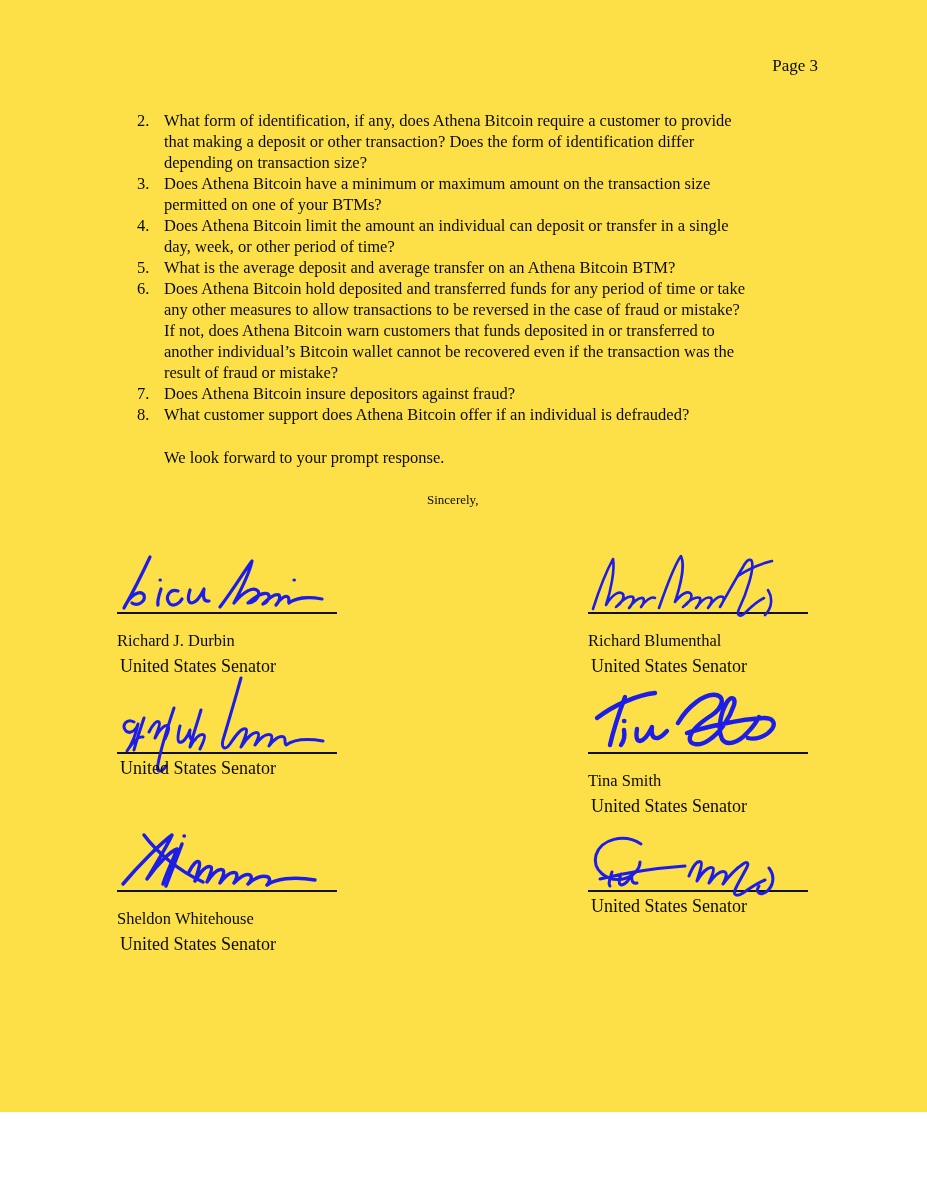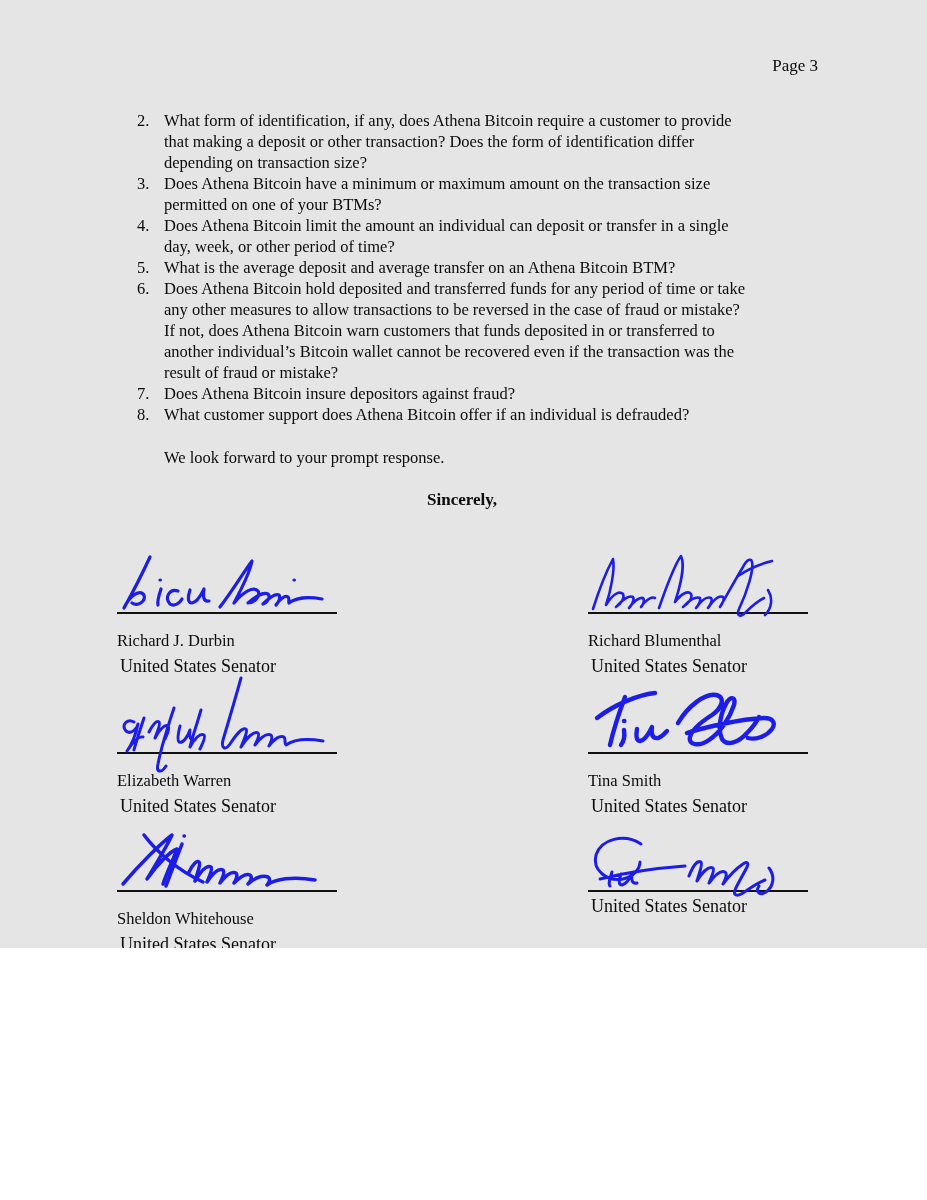--- a/index.html
+++ b/index.html
@@ -1,20 +1,20 @@
 <!DOCTYPE html>
 <html><head>
 <meta charset="utf-8">
 <style>
   html, body { margin: 0; padding: 0; background: #ffffff; }
   .page {
     position: relative;
     width: 927px;
-    height: 948px;
-    background: #e5e5e5;
+    height: 1112px;
+    background: #fde047;
     font-family: "Liberation Serif", serif;
     color: #0b0b0b;
     overflow: hidden;
   }
   .page-number {
     position: absolute;
     top: 55px;
     right: 109px;
     font-size: 17px;
     line-height: 21px;
@@ -34,23 +34,22 @@
     position: absolute;
     left: 164px;
     top: 447px;
     font-size: 16.5px;
     line-height: 21px;
   }
   .valediction {
     position: absolute;
     left: 427px;
     top: 489px;
-    font-size: 17px;
+    font-size: 13px;
     line-height: 21px;
-    font-weight: bold;
   }
   .sig-block { position: absolute; width: 220px; }
   .sig-block svg { display: block; overflow: visible; }
   .sig-block svg path { fill: none; stroke-linecap: round; stroke-linejoin: round; }
   .sig-line {
     width: 220px;
     height: 0;
     border-top: 2px solid #111111;
   }
   .sig-name { margin: 16px 0 0 0; font-size: 16.5px; line-height: 22px; }
@@ -132,21 +131,20 @@
   </div>
 
   <div class="sig-block" style="left:117px; top:674px;">
     <svg width="220" height="78" viewBox="0 0 220 78">
       <g stroke-width="3" stroke="#1d1de8">
         <path d="M17 48 C10 44 4 51 9 57 C14 61 20 55 21 50 C19 60 15 70 10 77 C16 68 22 62 26 63 M27 44 C23 56 19 68 17 76 M32 58 C36 50 40 46 42 48 C44 50 40 58 38 64 C42 56 48 50 51 52 C53 54 50 61 48 65 M57 34 C51 52 44 74 41 90 C39 98 44 100 49 92 M63 52 C61 60 60 66 62 68 C66 70 71 62 73 56 C72 62 73 67 78 66 M84 36 C80 50 75 64 73 73 C77 65 83 59 87 61 C89 63 85 71 83 75"></path>
         <path d="M124 4 C119 22 112 46 106 66 C104 74 108 77 113 70 C119 61 125 53 129 55 C131 57 127 66 124 73 C130 63 137 57 141 59 C143 61 140 67 138 71 C144 63 150 59 154 61 C156 63 154 68 152 72 C157 65 163 61 167 63 C169 65 167 69 169 71 C176 66 188 64 206 67"></path>
       </g>
     </svg>
     <div class="sig-line"></div>
-    <p class="sig-name">Elizabeth Warren</p>
     <p class="sig-title">United States Senator</p>
   </div>
 
   <div class="sig-block" style="left:588px; top:688px;">
     <svg width="220" height="64" viewBox="0 0 220 64">
       <g stroke-width="4.4" stroke="#1d1de8">
         <path d="M9 30 C26 17 49 7 67 5"></path>
         <path d="M37 9 C31 25 25 44 22 57 M36 42 C37 48 36 53 33 57 M36 33 L36.4 33 M49 41 C48 47 48 53 52 53 C58 52 62 43 64 39 C63 45 64 51 70 50 C74 49 77 45 79 43"></path>
         <path d="M90 35 C100 18 117 5 128 7 C138 9 134 20 124 27 C113 34 104 41 102 49 C100 57 111 59 121 52 C133 44 142 29 146 17 C148 9 143 8 139 14 C133 24 129 41 134 51 C139 59 151 54 159 45 C165 39 169 33 171 29 M99 45 C114 40 152 31 176 30 C185 30 188 35 184 41 C178 49 167 52 160 50"></path>
       </g>

